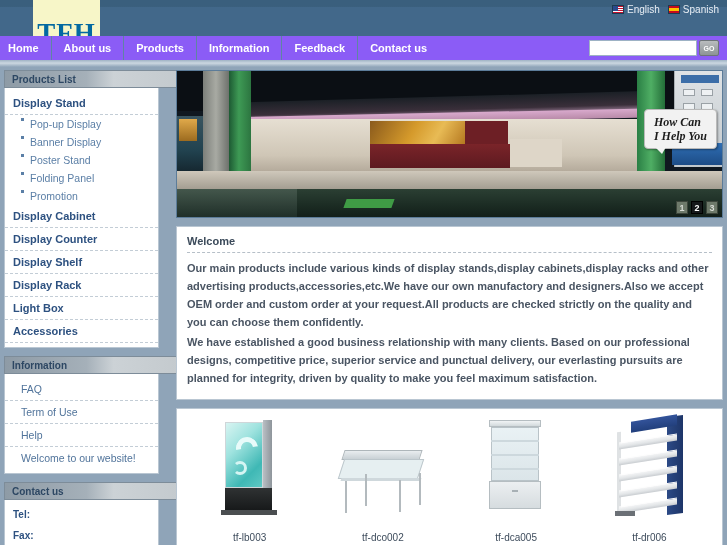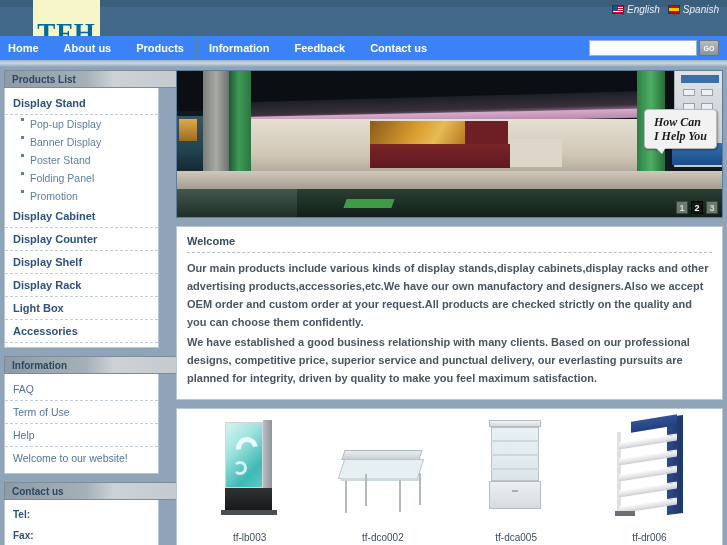--- a/index.html
+++ b/index.html
@@ -29,36 +29,36 @@
     font-family: "Liberation Serif", serif;
     font-weight: bold; font-size: 27px; letter-spacing: 1px;
     color: #0369a1; line-height: 1; margin-top: 31px;
   }
   .lang-bar {
     position: absolute; top: 4px; right: 8px;
     display: flex; align-items: center; gap: 8px;
     font-size: 10px; color: #e8eef4;
   }
   .lang-item { display: flex; align-items: center; gap: 3px; cursor: pointer; }
-  .lang-item span.lbl { color: #e8eef4; font-style: italic; }
+  .lang-item span.lbl { color: #e8eef4; }
   .flag { width: 12px; height: 9px; display: inline-block; position: relative; border: 1px solid #1d3a50; }
   .flag-us {
     background: repeating-linear-gradient(to bottom, #c8102e 0 1px, #ffffff 1px 2px);
   }
   .flag-us::before {
     content: ""; position: absolute; left: 0; top: 0; width: 5px; height: 5px; background: #2a4b8d;
   }
   .flag-es {
     background: linear-gradient(to bottom, #c60b1e 0 25%, #ffc400 25% 75%, #c60b1e 75% 100%);
   }
 
   
   .nav {
     position: absolute; top: 36px; left: 0; width: 727px; height: 24px;
-    background: #3b82f6;
+    background: #8b5cf6;
     display: flex; align-items: center;
   }
   .nav-inner { display: flex; align-items: center; height: 24px; }
   .nav-item {
     color: #ffffff; font-size: 11px; font-weight: bold;
     padding: 0 12px; line-height: 24px; cursor: pointer;
     border-right: 1px solid #5f84a3;
     white-space: nowrap;
   }
   .nav-item:first-child { padding-left: 8px; }
@@ -113,21 +113,21 @@
     font-size: 10.5px; color: #5b7fa6; cursor: pointer;
     padding: 3px 8px 3px 16px;
     display: flex; 
   }
   .sub .bullet {
     width: 3px; height: 3px; background: #5b7fa6;
     margin-right: 6px; flex: 0 0 auto;
   }
   .info-link {
     font-size: 10.5px; color: #51749b; cursor: pointer;
-    padding: 5px 8px; border-bottom: 1px dashed #c3cdd6;
+    padding: 5px 16px; border-bottom: 1px dashed #c3cdd6;
   }
   .info-link:last-child { border-bottom: none; }
   .contact-line {
     font-size: 10px; font-weight: bold; color: #2d5180;
     padding: 5px 8px;
   }
 
   
   .banner {
     position: relative; width: 547px; height: 148px;

